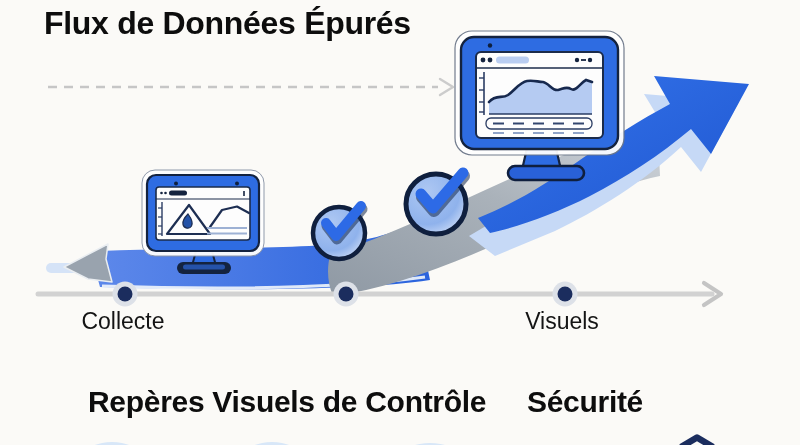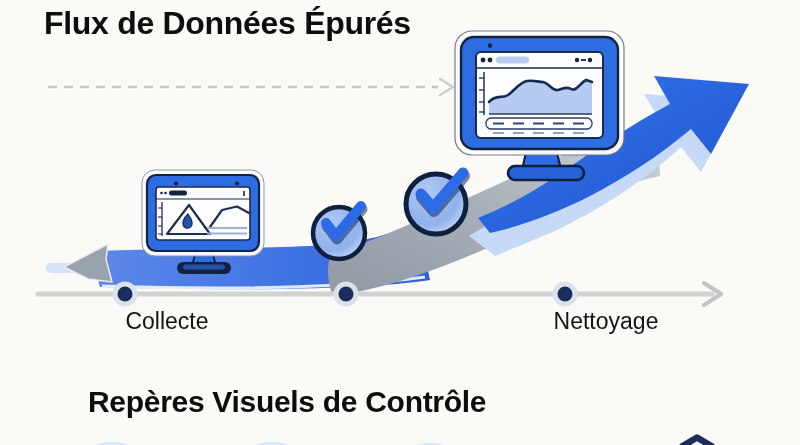--- a/index.html
+++ b/index.html
@@ -5,21 +5,21 @@
   html,body{margin:0;padding:0;background:#e8e8e8;}
   .stage{
     position:relative;width:800px;height:445px;overflow:hidden;
     background:#fbfaf7;
     font-family:"Liberation Sans", sans-serif;
     -webkit-font-smoothing:antialiased;
   }
   .stage svg{position:absolute;left:0;top:0;}
   .txt{position:absolute;color:#0d0d0d;white-space:nowrap;}
   .title{left:44px;top:5px;font-size:32px;font-weight:700;letter-spacing:-.3px;}
-  .step-label{top:308px;font-size:23px;font-weight:500;transform:translateX(-50%);color:#141414;margin-left:44px;}
+  .step-label{top:308px;font-size:23px;font-weight:500;transform:translateX(-50%);color:#141414;}
   .step-label.s0{left:123px;}
   .step-label.s1{left:346px;}
   .step-label.s2{left:562px;}
   .heading{top:385px;font-size:30px;font-weight:700;letter-spacing:-.3px;}
   .heading.hl{left:44px;margin-left:44px;}
   .heading.hr{left:527px;}
 </style>
 </head>
 <body>
 
@@ -176,17 +176,18 @@
       <ellipse cx="112" cy="454" rx="26" ry="12" fill="#d8e7f8"></ellipse>
       <ellipse cx="272" cy="454" rx="26" ry="12" fill="#d8e7f8"></ellipse>
       <ellipse cx="430" cy="455" rx="27" ry="12" fill="#d8e7f8"></ellipse>
       <path d="M681,447 L697,437.5 L713,447" fill="none" stroke="#1b2d5e" stroke-width="6.5" stroke-linejoin="round"></path>
     </g>
   </svg>
 
   <div class="txt title">Flux de Données Épurés</div>
 
   <div class="txt step-label s0">Collecte</div>
-  <div class="txt step-label s2">Nettoyage</div>
+  <div class="txt step-label s2">Visuels</div>
 
   <div class="txt heading hl">Repères Visuels de Contrôle</div>
+  <div class="txt heading hr">Sécurité</div>
 
 </div>
 
 </body></html>

